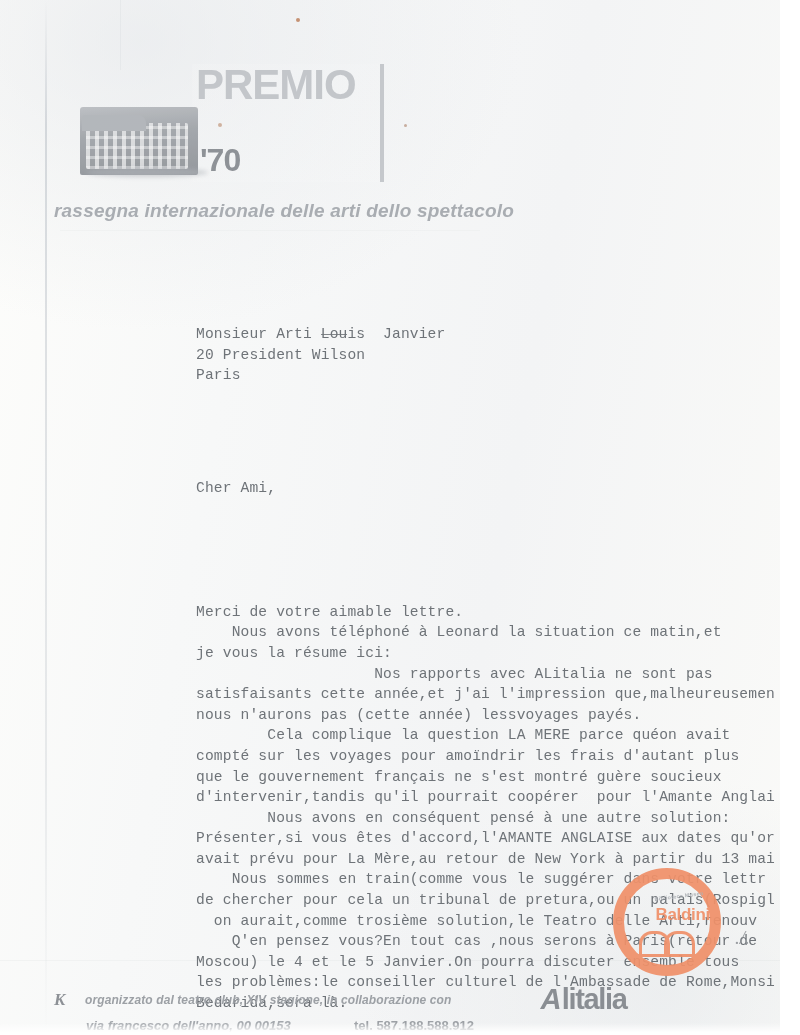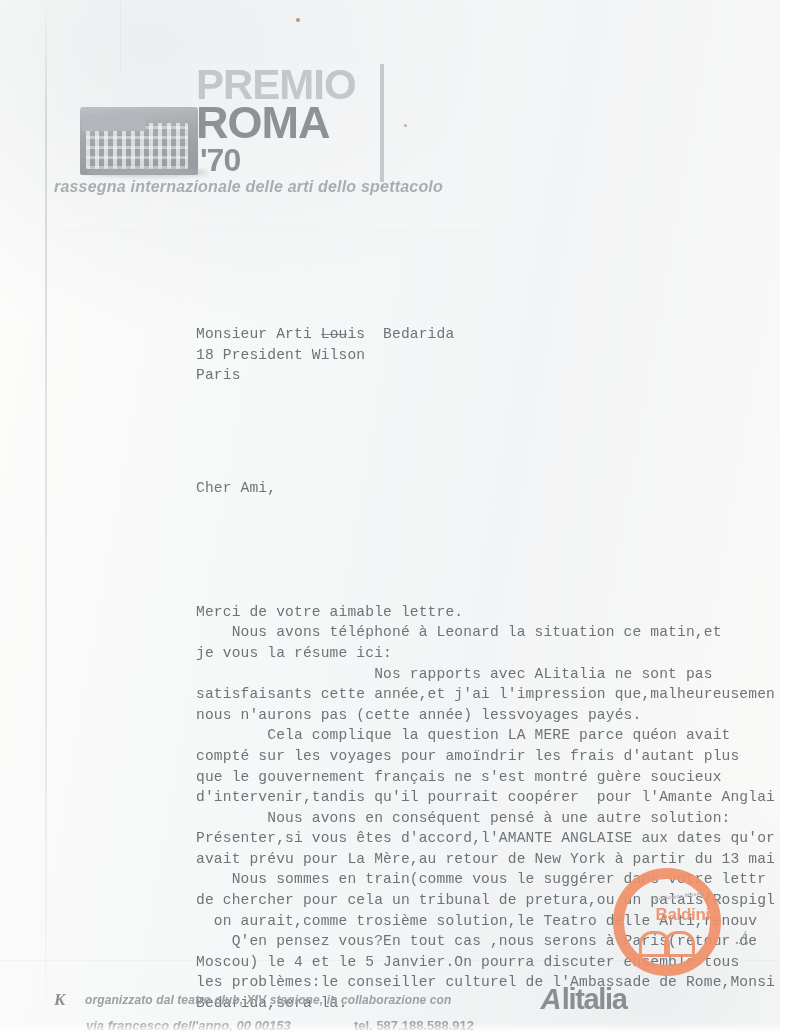--- a/index.html
+++ b/index.html
@@ -50,23 +50,23 @@
   }
   .lh-word{
     position:absolute;left:124px;
     font-family:"Liberation Sans", sans-serif;
     font-weight:bold;letter-spacing:-1px;color:#a7abb0;line-height:1;
   }
   .lh-premio{top:2px;font-size:42px;color:#c3c6ca;}
   .lh-roma{top:38px;font-size:45px;color:#8e9297;}
   .lh-70{top:82px;left:128px;font-size:32px;color:#8e9297;}
   #lh-tagline{
-    position:absolute;left:54px;top:178px;
+    position:absolute;left:54px;top:200px;
     font-family:"Liberation Sans", sans-serif;
-    font-style:italic;font-weight:bold;font-size:16px;
+    font-style:italic;font-weight:bold;font-size:19px;
     color:#a9adb2;letter-spacing:.2px;white-space:nowrap;
   }
 
   
   .tw{
     position:absolute;
     font-family:"Liberation Mono","DejaVu Sans Mono",monospace;
     font-size:14.6px;line-height:20.6px;
     color:#6e7378;white-space:pre;
     letter-spacing:.15px;
@@ -159,28 +159,27 @@
   <div class="crease" style="left:60px;top:230px;width:420px;height:1px;opacity:.25;"></div>
   <div class="blotch" style="left:296px;top:18px;width:4px;height:4px;background:#b5724a;opacity:.75;"></div>
   <div class="blotch" style="left:218px;top:123px;width:4px;height:4px;background:#a96b45;opacity:.6;"></div>
   <div class="blotch" style="left:404px;top:124px;width:3px;height:3px;background:#9e674a;opacity:.5;"></div>
 
   <div id="letterhead">
     <div class="lh-panel"></div>
     <div class="lh-colosseum"></div>
     <div class="lh-shadow"></div>
     <div class="lh-word lh-premio">PREMIO</div>
-    <div class="lh-word lh-roma">ROMA</div>
     <div class="lh-word lh-70">'70</div>
   </div>
   <div id="lh-tagline">rassegna internazionale delle arti dello spettacolo</div>
 
 
-  <div id="addressee" class="tw"><span>Monsieur Arti </span><span class="strike">Lou</span><span>is  Bedarida</span>
-<span>18 President Wilson</span>
+  <div id="addressee" class="tw"><span>Monsieur Arti </span><span class="strike">Lou</span><span>is  Janvier</span>
+<span>20 President Wilson</span>
 <span>Paris</span></div>
 
   <div id="body-text" class="tw">
     <div>Cher Ami,</div>
     <div class="blank"></div>
     <div id="body-lines"><div>Merci de votre aimable lettre.</div><div>    Nous avons téléphoné à Leonard la situation ce matin,et</div><div>je vous la résume ici:</div><div>                    Nos rapports avec ALitalia ne sont pas</div><div>satisfaisants cette année,et j'ai l'impression que,malheureusemen</div><div>nous n'aurons pas (cette année) lessvoyages payés.</div><div>        Cela complique la question LA MERE parce quéon avait</div><div>compté sur les voyages pour amoïndrir les frais d'autant plus</div><div>que le gouvernement français ne s'est montré guère soucieux</div><div>d'intervenir,tandis qu'il pourrait coopérer  pour l'Amante Anglai</div><div>        Nous avons en conséquent pensé à une autre solution:</div><div>Présenter,si vous êtes d'accord,l'AMANTE ANGLAISE aux dates qu'or</div><div>avait prévu pour La Mère,au retour de New York à partir du 13 mai</div><div>    Nous sommes en train(comme vous le suggérer dans votre lettr</div><div>de chercher pour cela un tribunal de pretura,ou un palais(Rospigl</div><div>  on aurait,comme trosième solution,le Teatro delle Arti,renouv</div><div>    Q'en pensez vous?En tout cas ,nous serons à Paris(retour de</div><div>Moscou) le 4 et le 5 Janvier.On pourra discuter ensemble tous</div><div>les problèmes:le conseiller culturel de l'Ambassade de Rome,Monsi</div><div>Bedarida,sera là.</div></div>
     
     
     
   </div>

